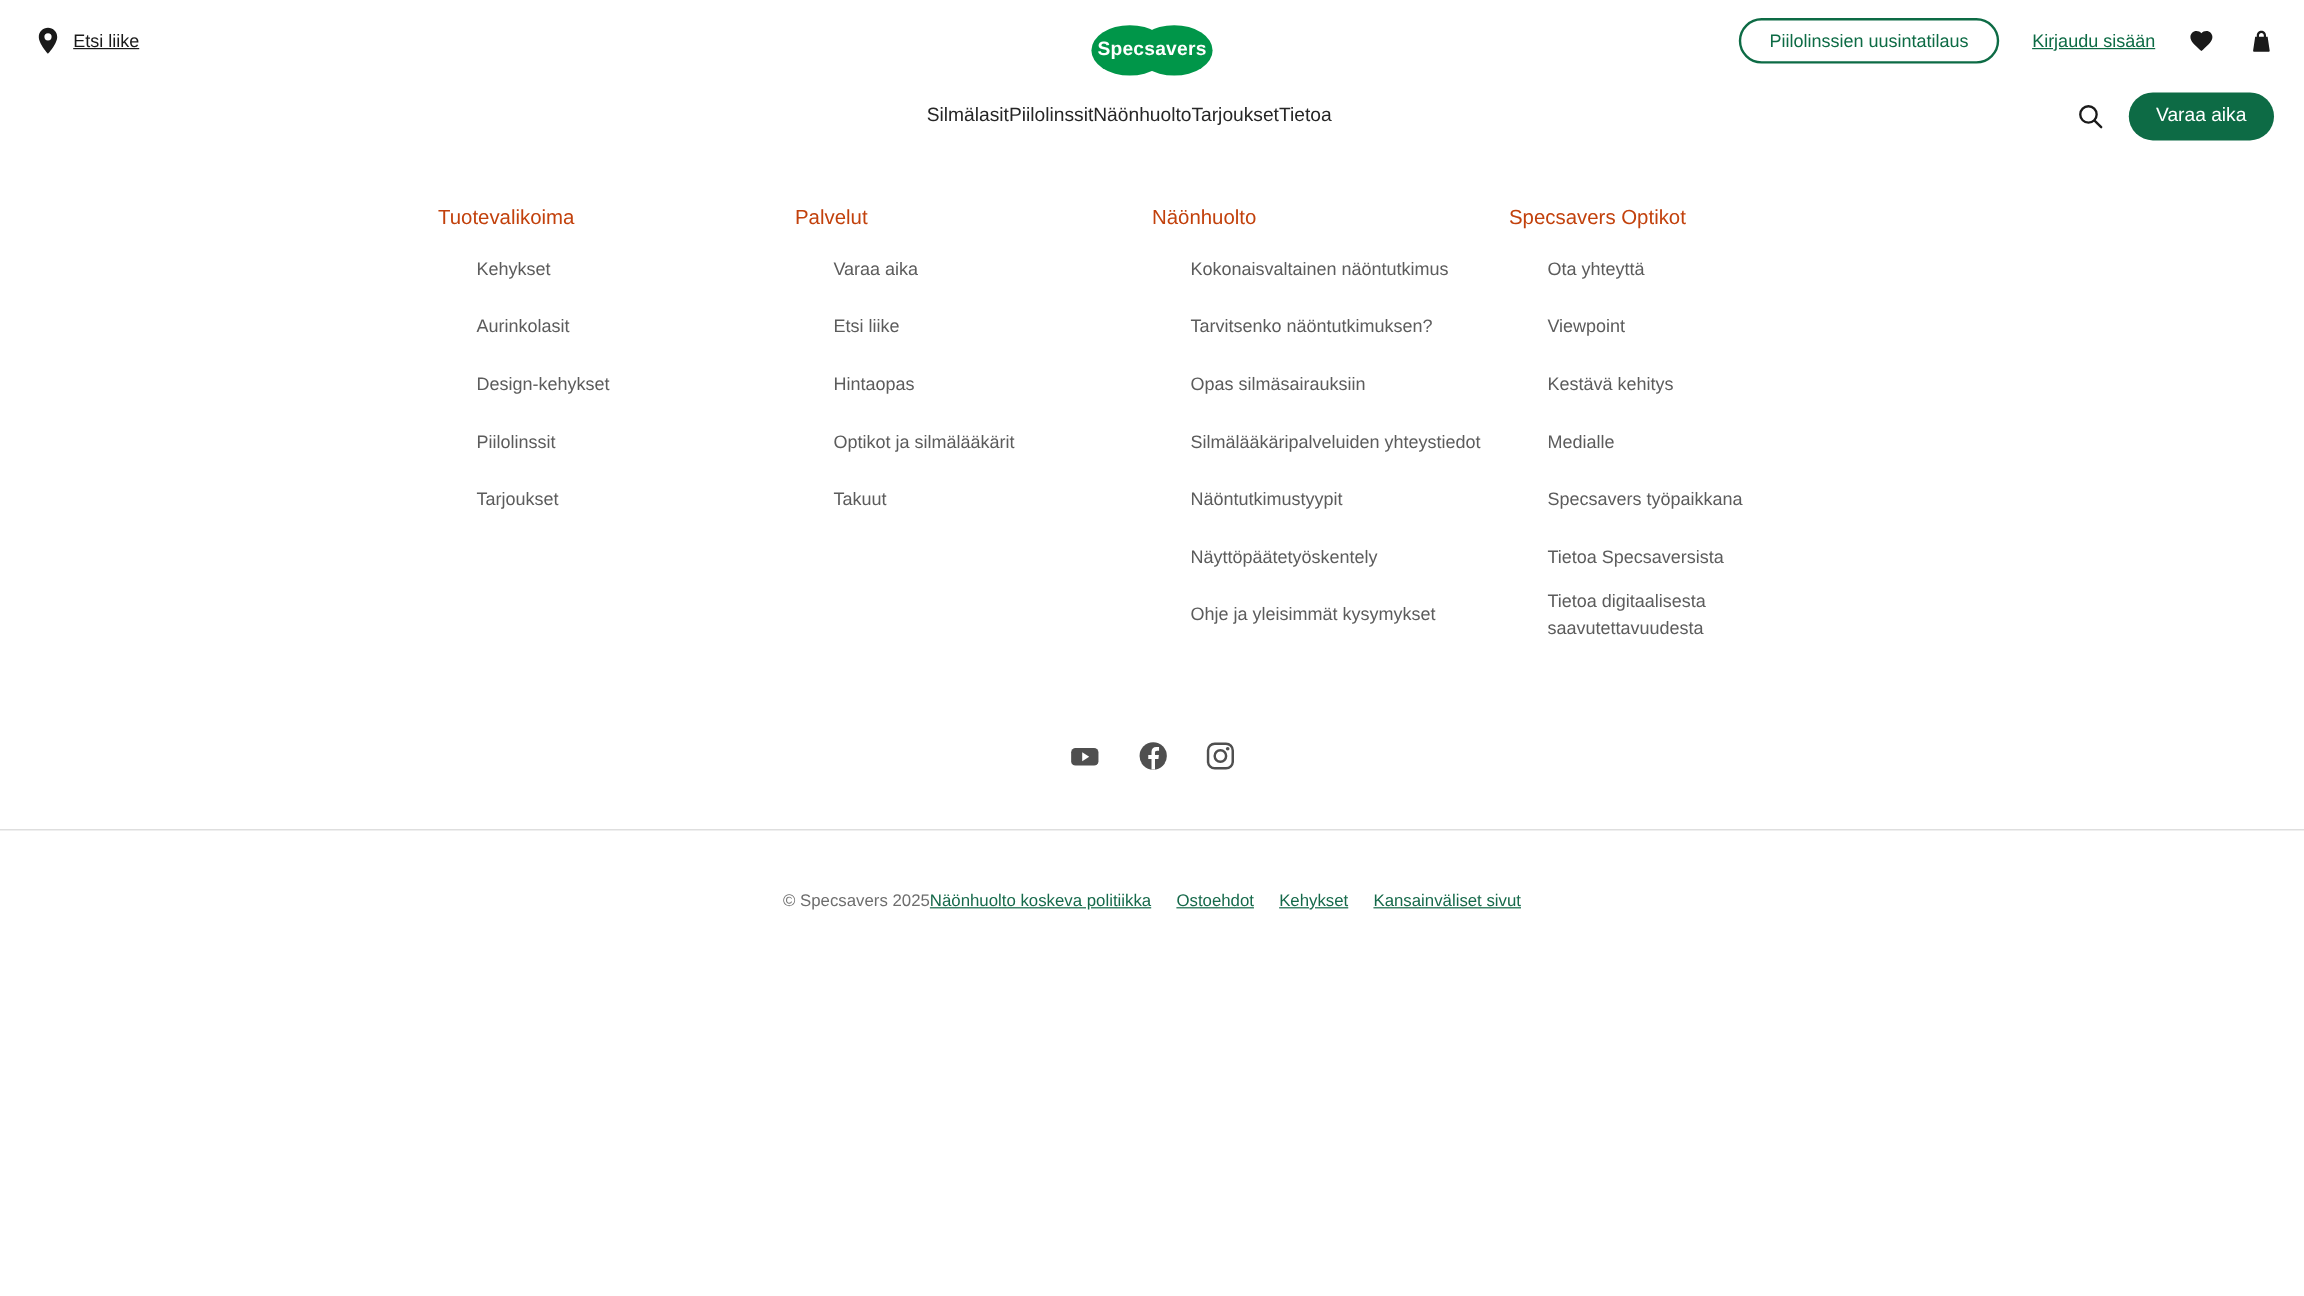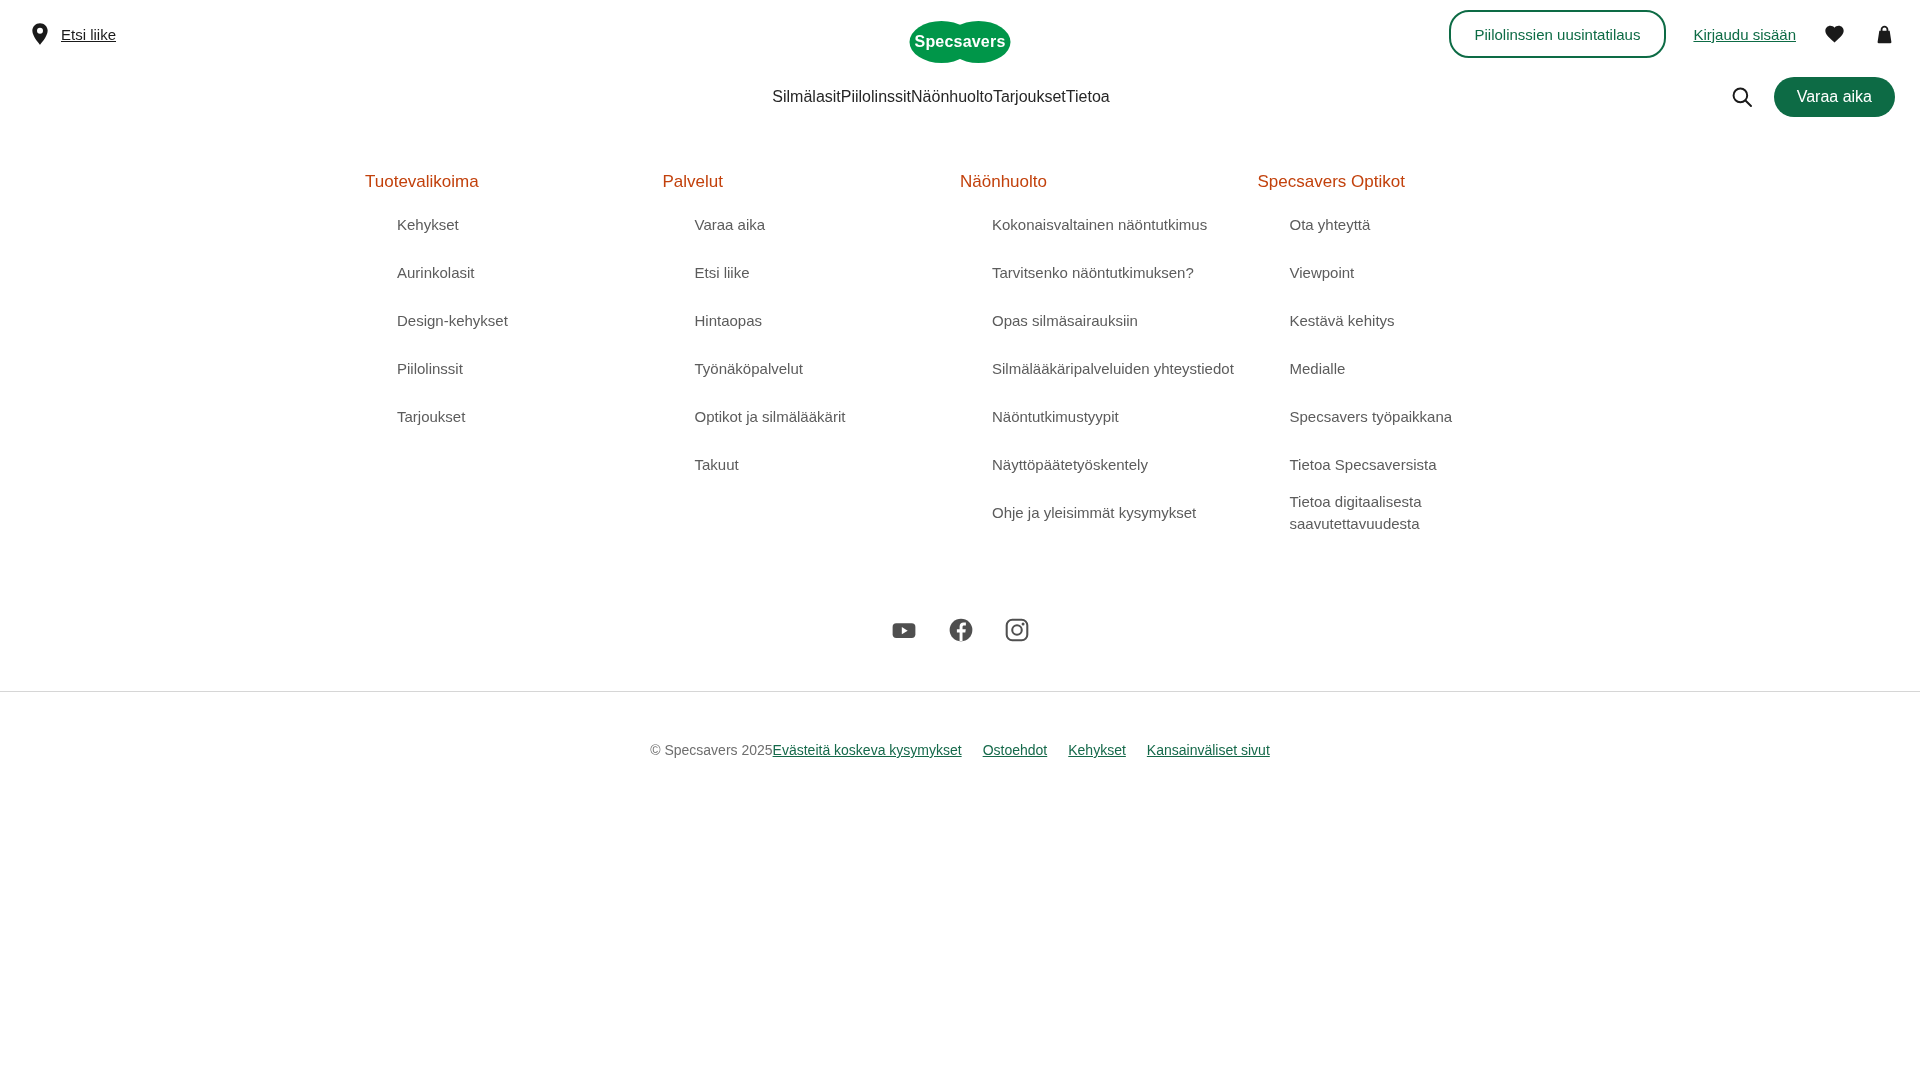--- a/index.html
+++ b/index.html
@@ -35,21 +35,21 @@
     position: absolute; inset: 0; display: flex; align-items: center; justify-content: center;
     color: #ffffff; font-size: 16px; font-weight: 700; letter-spacing: 0.2px;
   }
 
   .top-actions {
     position: absolute; right: 24px; top: 50%; transform: translateY(-50%);
     display: flex; align-items: center; gap: 27px;
   }
   .pill-outline {
     display: inline-flex; align-items: center; justify-content: center;
-    height: 48px; padding: 0 24px;
+    height: 38px; padding: 0 24px;
     border: 2px solid #0d6b45; border-radius: 20px;
     color: #0d6b45; font-size: 15px; white-space: nowrap;
   }
   .login-link { color: #0d6b45; font-size: 15px; text-decoration: underline; }
   .icon-btn { display: inline-flex; align-items: center; justify-content: center; }
 
   
   .navbar { position: relative; height: 57px; display: flex; align-items: center; justify-content: center; }
   .main-nav { display: flex; margin-right: 38px; }
   .main-nav a { font-size: 16px; color: #262626; }
@@ -175,23 +175,20 @@
           <li>
             <a href="#">Varaa aika</a>
           </li>
           <li>
             <a href="#">Etsi liike</a>
           </li>
           <li>
             <a href="#">Hintaopas</a>
           </li>
           <li>
-            <a href="#">Työnäköpalvelut</a>
-          </li>
-          <li>
             <a href="#">Optikot ja silmälääkärit</a>
           </li>
           <li>
             <a href="#">Takuut</a>
           </li>
         </ul>
     </div>
     <div class="footer-col">
       <h3>Näönhuolto</h3>
       <ul>
@@ -266,19 +263,19 @@
         <circle cx="17.6" cy="6.4" r="1.4" fill="#4f4f4f"></circle>
       </svg>
     </a>
   </div>
 
   <div class="divider"></div>
 
   <div class="bottombar">
     <span class="copyright">© Specsavers 2025</span>
     <div class="legal">
-        <a href="#">Evästeitä koskeva kysymykset</a>
+        <a href="#">Näönhuolto koskeva politiikka</a>
         <a href="#">Ostoehdot</a>
         <a href="#">Kehykset</a>
         <a href="#">Kansainväliset sivut</a>
       </div>
   </div>
 </footer>
 
 </body></html>

